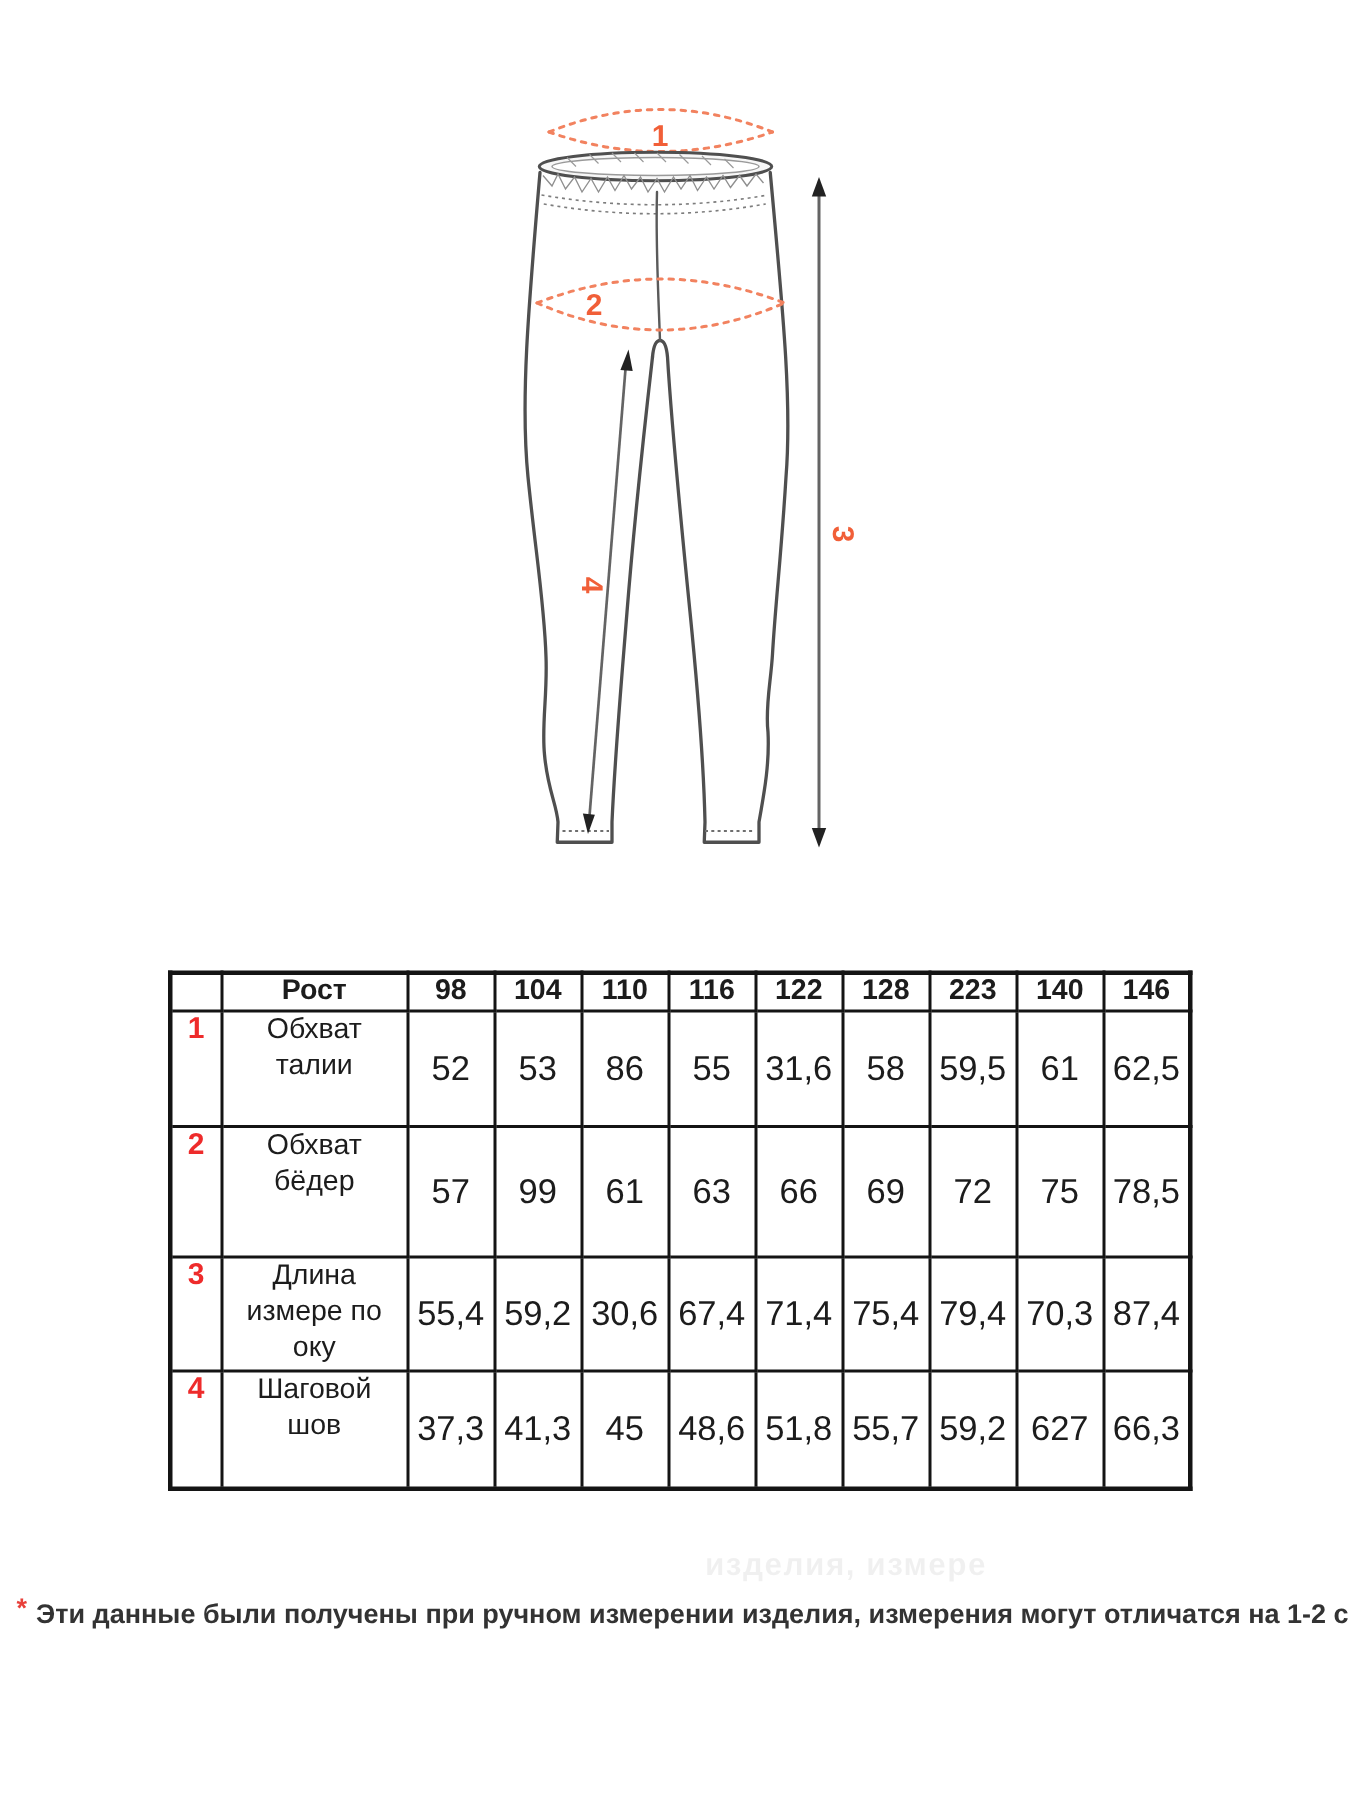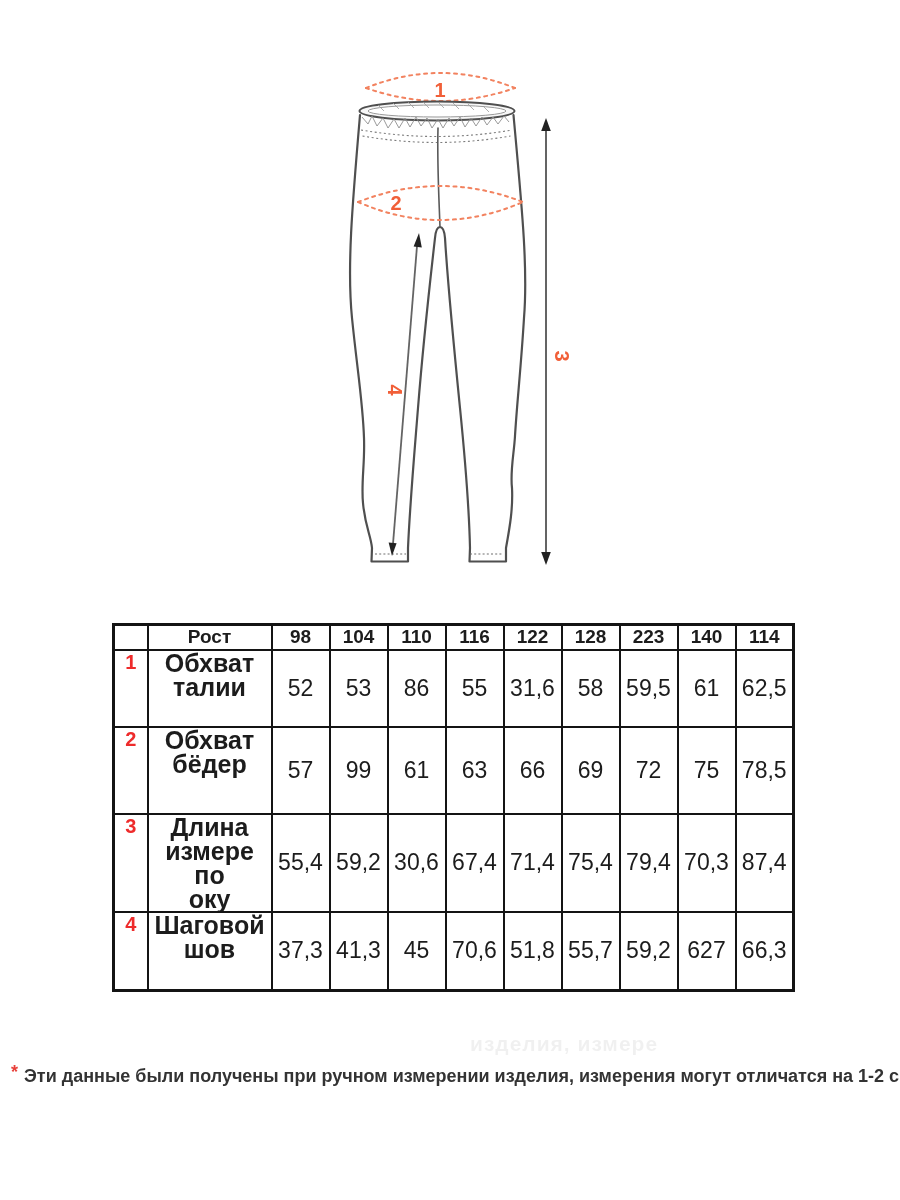--- a/index.html
+++ b/index.html
@@ -5,30 +5,30 @@
   html,body{margin:0;padding:0;background:#fff;}
   .page{
     position:relative;width:900px;height:1200px;background:#ffffff;overflow:hidden;
     font-family:"Liberation Sans",sans-serif;color:#1c1c1c;
   }
   
   .diagram{position:absolute;left:298px;top:58px;}
   .mnum{font-family:"Liberation Sans",sans-serif;font-size:20px;font-weight:bold;fill:#f15f38;}
   
   .size-table{
-    position:absolute;left:112px;top:623px;
+    position:absolute;left:112px;top:647px;
     border-collapse:collapse;table-layout:fixed;width:683px;
     border:3px solid #141414;
   }
   .size-table td,.size-table th{
     border:2px solid #141414;padding:0;text-align:center;overflow:hidden;
   }
   .size-table th{font-size:19px;font-weight:bold;vertical-align:middle;}
   .cell-num{font-size:20px;font-weight:bold;color:#ee2b2b;vertical-align:top;padding-top:3px;}
-  .cell-label{font-size:25px;font-weight:bold;vertical-align:top;padding-top:3px;line-height:24px;}
+  .cell-label{font-size:19px;font-weight:normal;vertical-align:top;padding-top:3px;line-height:24px;}
   .cell-label span{display:block;}
   .cell-val{font-size:23px;font-weight:normal;vertical-align:middle;}
   
   .footnote{
     position:absolute;left:11px;top:1066px;width:882px;
     font-size:18px;font-weight:bold;color:#333;white-space:nowrap;
   }
   .footnote .ast{color:#e8403a;position:relative;top:-4px;margin-right:6px;}
   
   .watermark{
@@ -106,21 +106,21 @@
       <th></th>
       <th>Рост</th>
       <th>98</th>
       <th>104</th>
       <th>110</th>
       <th>116</th>
       <th>122</th>
       <th>128</th>
       <th>223</th>
       <th>140</th>
-      <th>114</th>
+      <th>146</th>
     </tr>
     <tr style="height:77px">
       <td class="cell-num">1</td>
       <td class="cell-label">
         <span>Обхват</span>
         <span>талии</span>
         <span></span>
       </td>
       <td class="cell-val">52</td>
       <td class="cell-val">53</td>
@@ -169,21 +169,21 @@
     <tr style="height:79px">
       <td class="cell-num">4</td>
       <td class="cell-label">
         <span>Шаговой</span>
         <span>шов</span>
         <span></span>
       </td>
       <td class="cell-val">37,3</td>
       <td class="cell-val">41,3</td>
       <td class="cell-val">45</td>
-      <td class="cell-val">70,6</td>
+      <td class="cell-val">48,6</td>
       <td class="cell-val">51,8</td>
       <td class="cell-val">55,7</td>
       <td class="cell-val">59,2</td>
       <td class="cell-val">627</td>
       <td class="cell-val">66,3</td>
     </tr>
   </tbody>
     </table>
 
   <div class="watermark">изделия, измере</div>

